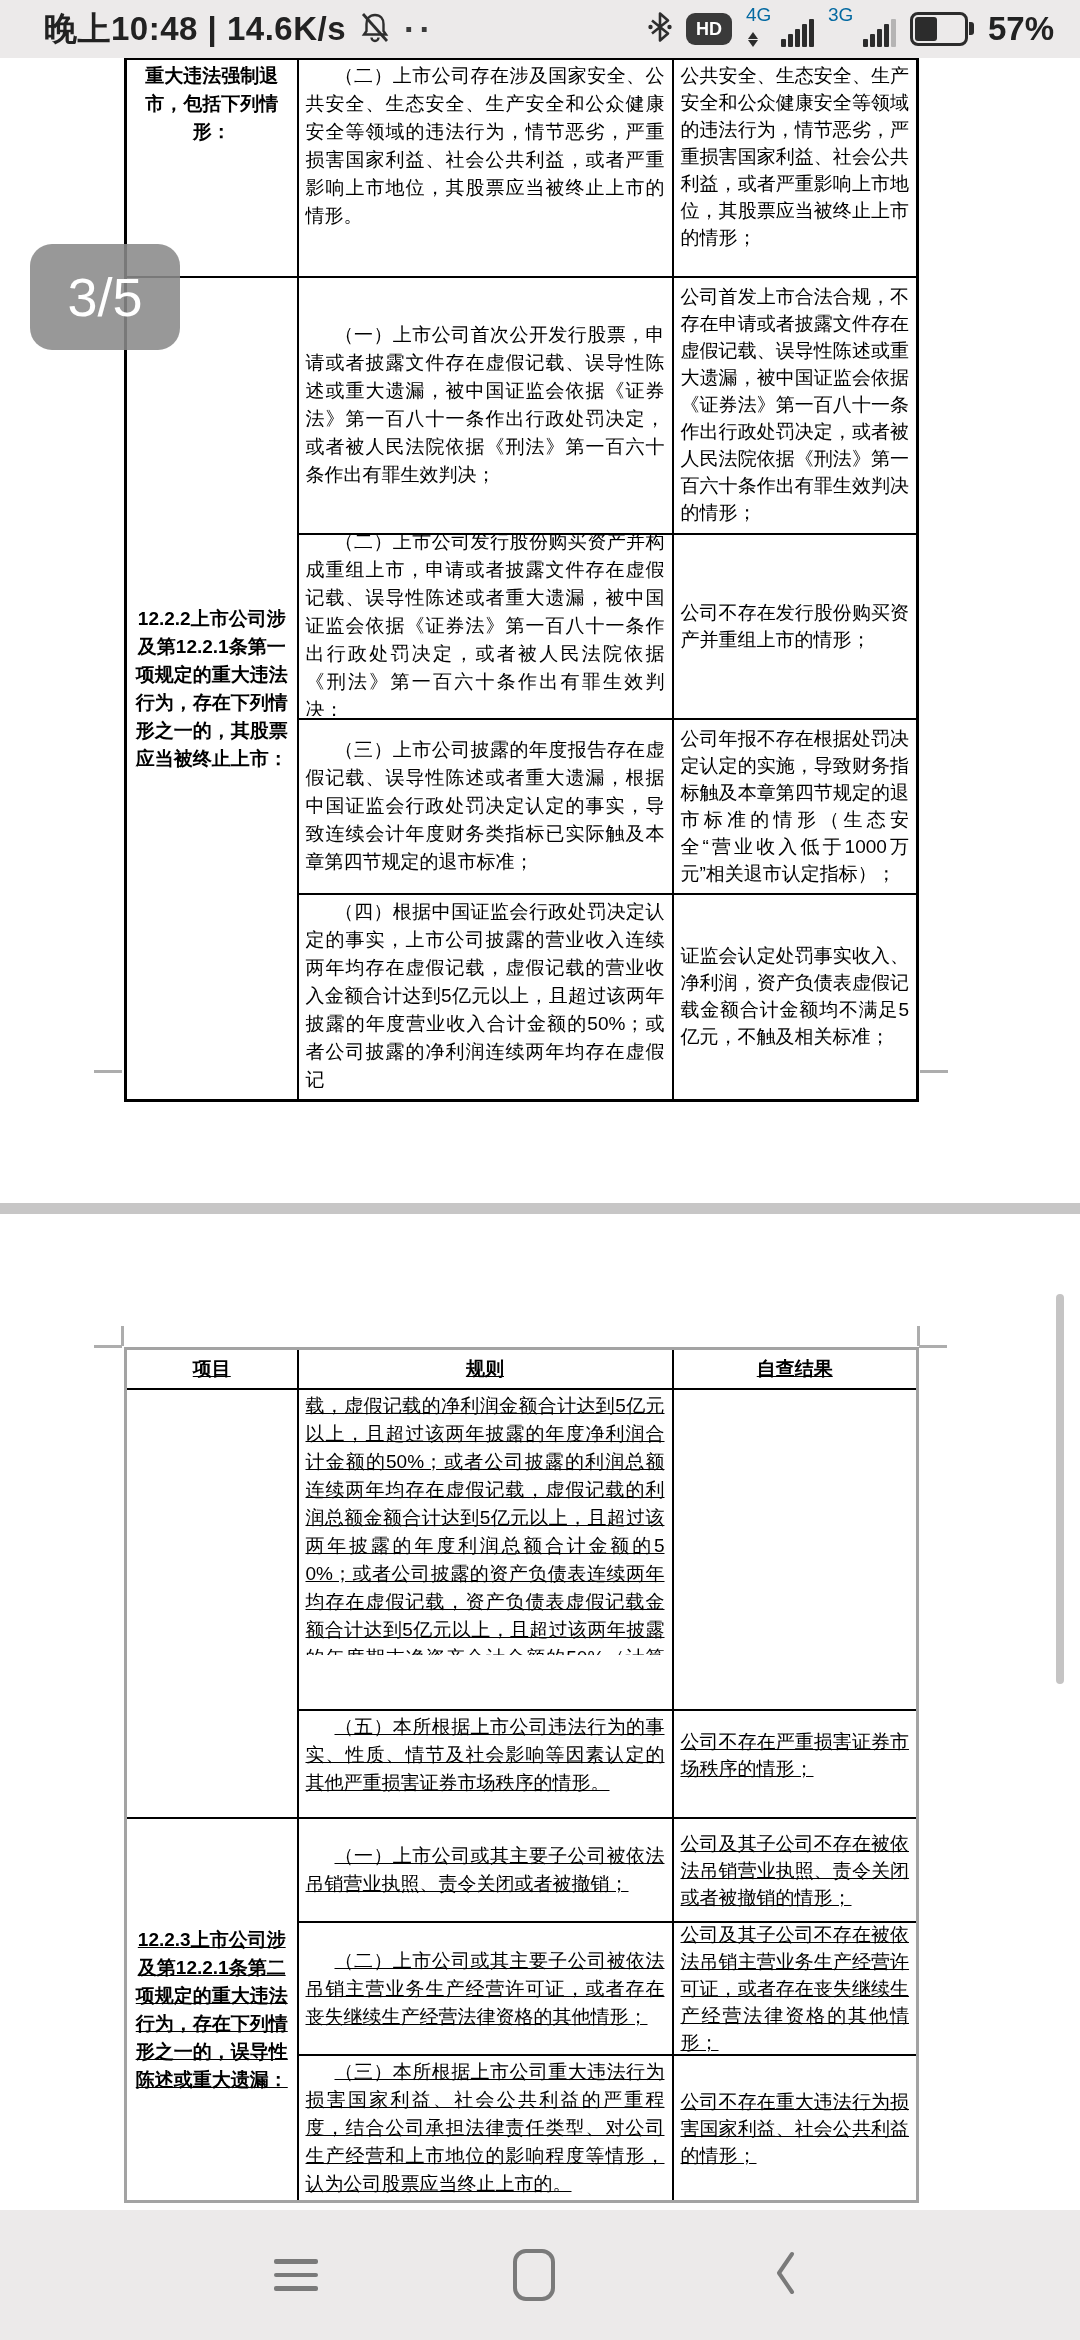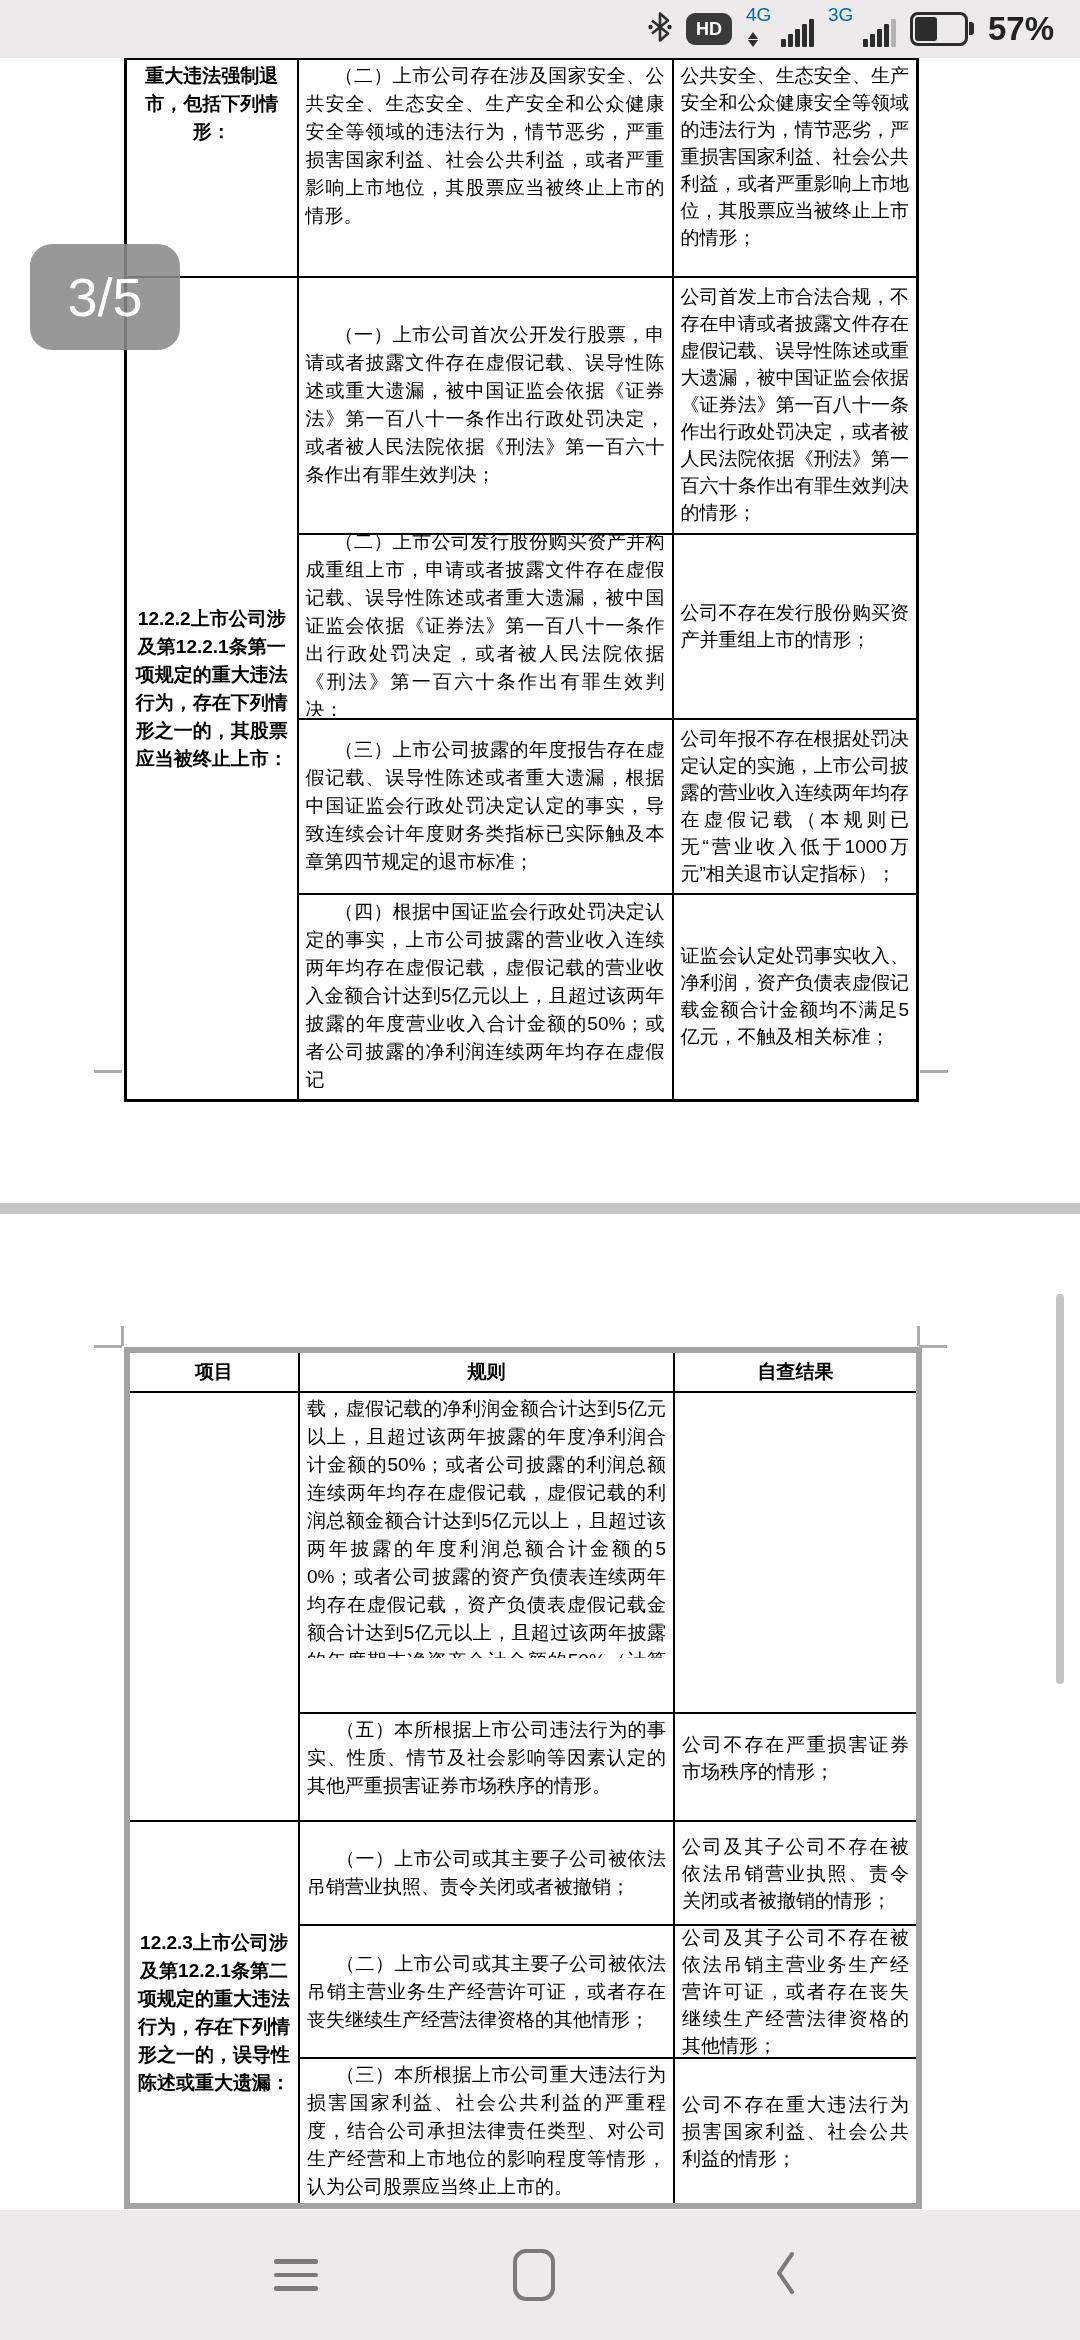--- a/index.html
+++ b/index.html
@@ -27,21 +27,21 @@
   .sb-pct{font-size:33px;font-weight:600;color:#222;}
   
   .page1{position:absolute;left:0;top:58px;width:1080px;height:1145px;background:#fff;}
   .page-band{position:absolute;left:0;top:1203px;width:1080px;height:11px;background:#c7c6c6;}
   .page2{position:absolute;left:0;top:1214px;width:1080px;height:996px;background:#fff;}
   
   .t1{position:absolute;left:124px;top:58px;z-index:5;}
   .t2{position:absolute;left:124px;top:1347px;z-index:5;}
   table{border-collapse:collapse;table-layout:fixed;width:792px;background:#fff;}
   .t1 table{border:3px solid #000;border-top:none;}
-  .t2 table{border:6px solid #a3a3a3;}
+  .t2 table{border:3px solid #a3a3a3;text-decoration:underline;}
   td,th{border:2px solid #000;padding:0;vertical-align:top;background:#fff;}
   .cw{display:flex;flex-direction:column;justify-content:center;overflow:hidden;
       box-sizing:border-box;padding:2px 7px;}
   .vtop>td .cw{justify-content:flex-start;}
   .txt{margin:0;font-size:19px;line-height:28px;color:#000;text-align:justify;
        text-justify:inter-ideograph;word-break:break-all;}
   .res .txt{line-height:27px;}
   .indent .txt{text-indent:29px;}
   .hdr .txt{font-weight:bold;text-align:center;text-indent:0;}
   .h216{height:216px}.h253{height:253px}.h181{height:181px}.h172{height:172px}.h202{height:202px}
@@ -65,20 +65,31 @@
   .menu-lines{display:flex;flex-direction:column;gap:9px;}
   .menu-lines i{display:block;width:44px;height:4.5px;background:#7a7a7a;border-radius:2px;}
   .home-rect{width:34px;height:44px;border:4.5px solid #7a7a7a;border-radius:13px;}
 </style>
 </head>
 <body>
 
 <div class="screen">
 
   <div class="statusbar">
+    <div class="sb-left">
+      <span class="sb-time">晚上10:48 | 14.6K/s</span>
+      <span>
+        <svg width="34" height="36" viewBox="0 0 34 36">
+          <path d="M17 6 C11.5 6 8.5 10 8.5 15 L8.5 22 L6 25.5 L28 25.5 L25.5 22 L25.5 15 C25.5 10 22.5 6 17 6 Z" fill="none" stroke="#2e2e2e" stroke-width="2.4"></path>
+          <path d="M13.5 28.5 a3.5 3.5 0 0 0 7 0" fill="none" stroke="#2e2e2e" stroke-width="2.4"></path>
+          <line x1="5" y1="5" x2="29" y2="32" stroke="#2e2e2e" stroke-width="2.8"></line>
+        </svg>
+      </span>
+      <span class="sb-dots">··</span>
+    </div>
     <div class="sb-right">
       <span>
         <svg width="24" height="34" viewBox="0 0 24 34">
           <path d="M4 10.5 L20 23.5 L12 30.5 L12 3.5 L20 10.5 L4 23.5" fill="none" stroke="#2e2e2e" stroke-width="2.6" stroke-linejoin="round"></path>
           <circle cx="2.5" cy="17" r="2.2" fill="#2e2e2e"></circle>
             <circle cx="21.5" cy="17" r="2.2" fill="#2e2e2e"></circle>
         </svg>
       </span>
       <span class="hd-badge">HD</span>
       <span class="sig">
@@ -179,21 +190,21 @@
             </td>
       </tr>
       <tr>
         <td class="indent">
               <div class="cw h172">
                 <p class="txt">（三）上市公司披露的年度报告存在虚假记载、误导性陈述或者重大遗漏，根据中国证监会行政处罚决定认定的事实，导致连续会计年度财务类指标已实际触及本章第四节规定的退市标准；</p>
               </div>
             </td>
         <td class="res">
               <div class="cw h172">
-                <p class="txt">公司年报不存在根据处罚决定认定的实施，上市公司披露的营业收入连续两年均存在虚假记载（本规则已无“营业收入低于1000万元”相关退市认定指标）；</p>
+                <p class="txt">公司年报不存在根据处罚决定认定的实施，导致财务指标触及本章第四节规定的退市标准的情形（生态安全“营业收入低于1000万元”相关退市认定指标）；</p>
               </div>
             </td>
       </tr>
       <tr>
         <td class="indent">
               <div class="cw h202">
                 <p class="txt">（四）根据中国证监会行政处罚决定认定的事实，上市公司披露的营业收入连续两年均存在虚假记载，虚假记载的营业收入金额合计达到5亿元以上，且超过该两年披露的年度营业收入合计金额的50%；或者公司披露的净利润连续两年均存在虚假记</p>
               </div>
             </td>
         <td class="res">

